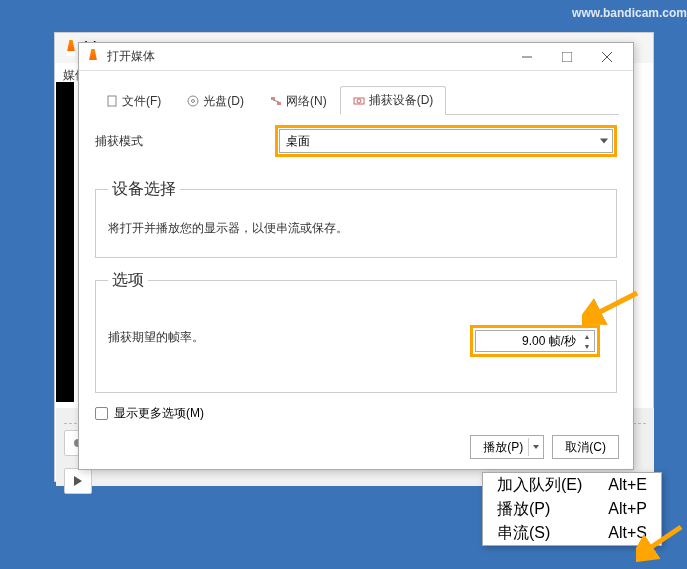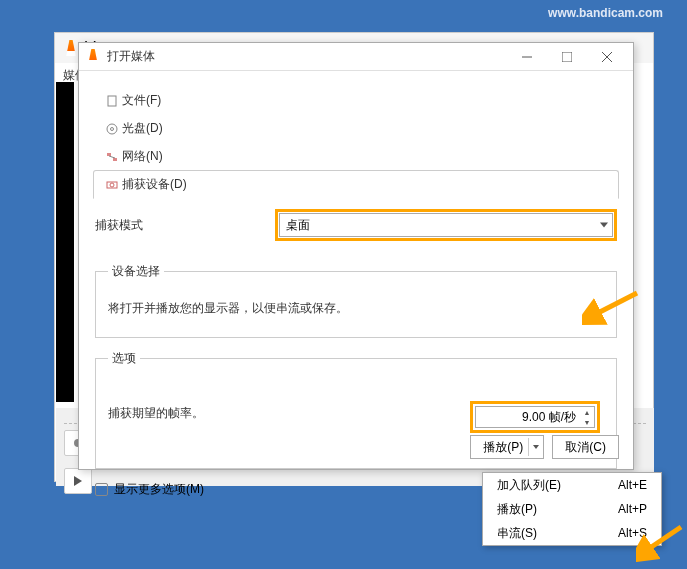--- a/index.html
+++ b/index.html
@@ -1,63 +1,63 @@
 <!DOCTYPE html>
 <html><head>
 <meta charset="utf-8">
 <style>
 * { box-sizing: border-box; margin: 0; padding: 0; font-family: "Microsoft YaHei", sans-serif; }
 body { background: #3a73b8; width: 687px; height: 569px; position: relative; overflow: hidden; }
-.watermark { position: absolute; top: 6px; right: 24px; color: #e0e8f5; font-size: 12px; font-weight: bold; }
+.watermark { position: absolute; top: 6px; right: 0; color: #e0e8f5; font-size: 12px; font-weight: bold; }
 
 .bg-window { position: absolute; top: 32px; left: 54px; width: 600px; height: 450px; background: #fff; border: 1px solid #ccc; }
 .bg-titlebar { height: 30px; display: flex; align-items: center; padding: 0 8px; background: #f5f5f5; }
 .vlc-cone { width: 16px; height: 16px; background: linear-gradient(to bottom, #ff8c00 0%, #ff6600 70%, #fff 70%, #fff 100%); clip-path: polygon(40% 0%, 60% 0%, 80% 100%, 20% 100%); margin-right: 6px; }
 .bg-menu { padding: 4px 8px; font-size: 12px; color: #333; }
 
 .black-area { position: absolute; top: 82px; left: 56px; width: 18px; height: 320px; background: #000; }
 
 .dialog { position: absolute; top: 42px; left: 78px; width: 556px; height: 428px; background: #fff; border: 1px solid #aaa; box-shadow: 2px 2px 8px rgba(0,0,0,0.2); }
 .dialog-titlebar { height: 28px; display: flex; align-items: center; padding: 8px 6px; border-bottom: 1px solid #e0e0e0; }
 .dialog-title { font-size: 12px; color: #333; flex: 1; }
 .winbtn { width: 40px; height: 24px; display: flex; align-items: center; justify-content: center; font-size: 13px; color: #555; cursor: pointer; }
 .winbtn svg { stroke: #555; fill: none; }
 
-.tabs { margin: 14px 14px 0 14px; display: flex; border-bottom: 1px solid #ccc; flex-direction: column; }
+.tabs { margin: 14px 14px 0 14px; display: flex; border-bottom: 1px solid #ccc; }
 .tab { padding: 5px 12px; font-size: 12px; color: #333; border: 1px solid transparent; border-bottom: none; position: relative; top: 1px; background: #fff; cursor: pointer; display: flex; align-items: center; gap: 4px; }
 .tab.active { border-color: #ccc; border-bottom: 1px solid #fff; border-radius: 3px 3px 0 0; }
 .tab-icon { width: 12px; height: 12px; }
 
 .content { padding: 10px 16px; }
 .row { display: flex; align-items: center; margin-bottom: 12px; }
 .label { width: 180px; font-size: 12px; color: #333; }
 .select { flex: 1; height: 24px; border: 1px solid #aaa; font-size: 12px; padding: 0 20px 0 6px; position: relative; background: #fff; display: flex; align-items: center; }
 .select-arrow { position: absolute; right: 4px; top: 50%; transform: translateY(-50%); border-left: 4px solid transparent; border-right: 4px solid transparent; border-top: 5px solid #555; }
 .highlight-box { border: 3px solid #ffa500; }
 
 fieldset { border: 1px solid #ccc; margin: 0 16px 12px 16px; padding: 10px 12px 14px 12px; }
-legend { font-size: 12px; padding: 0 4px; color: #333; }
+legend { font-size: 16px; padding: 0 4px; color: #333; }
 .desc { font-size: 12px; color: #333; margin: 10px 0 6px 0; }
 
 .spin { width: 120px; height: 22px; border: 1px solid #aaa; font-size: 12px; text-align: right; padding: 0 18px 0 20px; position: relative; display: flex; align-items: center; justify-content: flex-end; }
 .spin-controls { position: absolute; right: 0; top: 0; bottom: 0; width: 14px; display: flex; flex-direction: column; }
 .spin-btn { flex: 1; display: flex; align-items: center; justify-content: center; font-size: 7px; color: #555; }
 .fps-highlight { border: 3px solid #ffa500; padding: 2px; display: inline-flex; position: absolute; right: 16px; }
 
 .checkbox-row { display: flex; align-items: center; gap: 6px; margin: 2px 16px; font-size: 12px; }
 .checkbox { width: 13px; height: 13px; border: 1px solid #888; border-radius: 2px; }
 
 .dialog-footer { position: absolute; bottom: 10px; right: 14px; display: flex; gap: 8px; }
 .btn { height: 24px; padding: 0 12px; font-size: 12px; border: 1px solid #aaa; background: #fff; display: flex; align-items: center; cursor: pointer; position: relative; }
 .btn-split { padding-right: 20px; }
 .btn-split-arrow { position: absolute; right: 4px; top: 50%; transform: translateY(-50%); border-left: 3px solid transparent; border-right: 3px solid transparent; border-top: 4px solid #555; }
 .split-divider { position: absolute; right: 14px; top: 2px; bottom: 2px; width: 1px; background: #ccc; }
 
 .dropdown-menu { position: absolute; top: 472px; left: 482px; width: 180px; background: #fff; border: 1px solid #aaa; box-shadow: 2px 2px 6px rgba(0,0,0,0.25); }
-.menu-item { height: 24px; display: flex; align-items: center; justify-content: space-between; padding: 0 14px; font-size: 12px; cursor: pointer; }
+.menu-item { height: 24px; display: flex; align-items: center; justify-content: space-between; padding: 0 14px; font-size: 16px; cursor: pointer; }
 .menu-item.highlighted { border: 3px solid #ffa500; margin: -1px; }
 
 .arrow-annotation { position: absolute; }
 
 .player-controls { position: absolute; top: 408px; left: 56px; width: 598px; height: 78px; background: #f0f0f0; }
 .progress-dots { height: 10px; border-bottom: 1px dashed #bbb; margin: 6px 8px 0 8px; }
 .control-row { display: flex; align-items: center; gap: 4px; padding: 6px 8px; }
 .ctrl-btn { width: 28px; height: 26px; border: 1px solid #ccc; background: #fff; border-radius: 2px; display: flex; align-items: center; justify-content: center; }
 
 </style>

